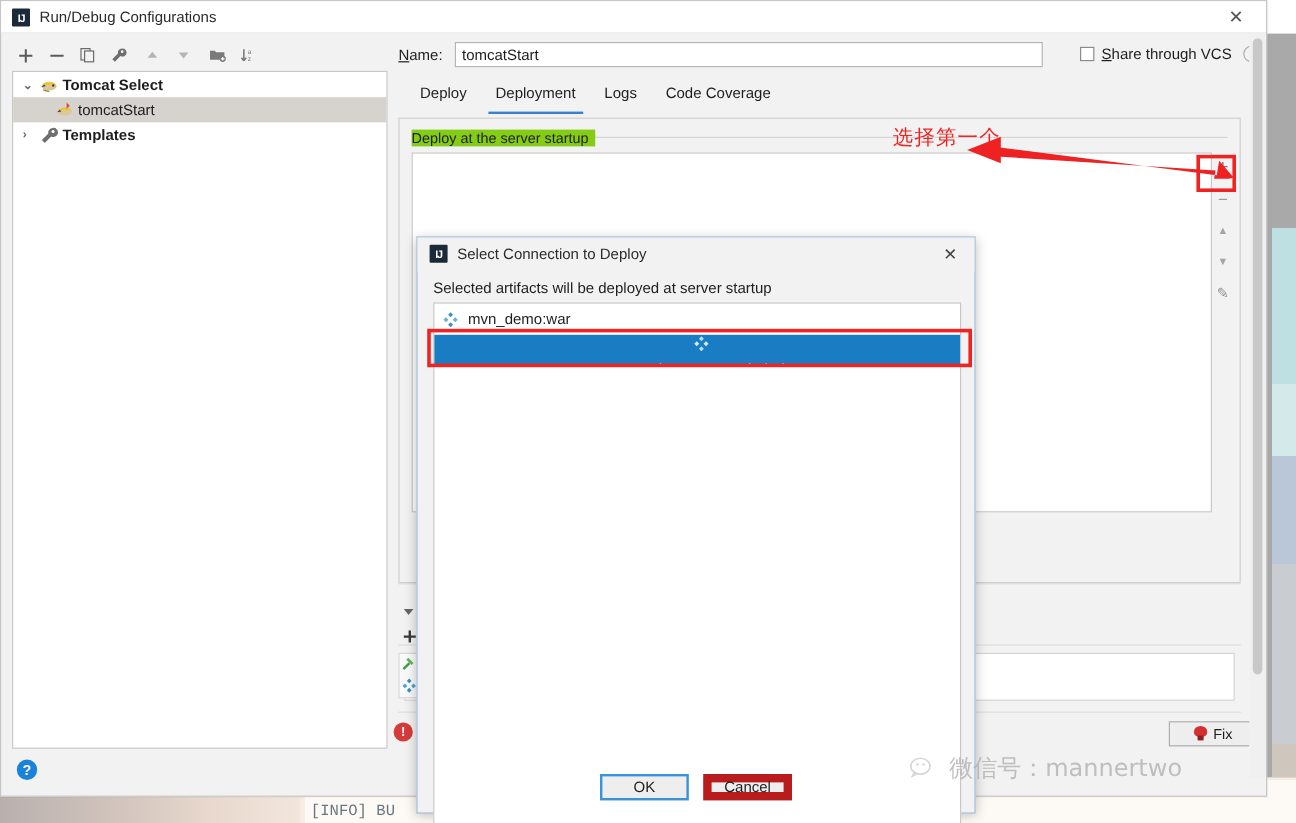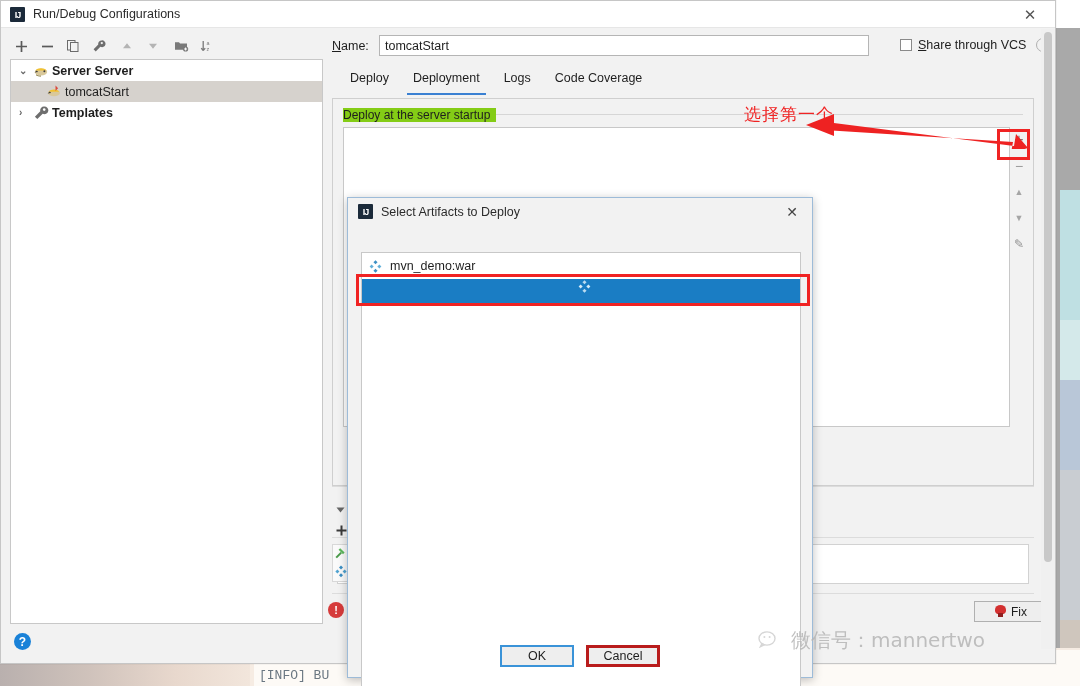--- a/index.html
+++ b/index.html
@@ -272,21 +272,21 @@
     height: 26px; display: flex; align-items: center; padding-left: 6px;
     font-size: 12.5px; gap: 7px;
   }
   .ad-item.selected { background: #1a7dc4; color: #fff; flex-direction: column; }
   .art-ico { width: 15px; height: 15px; flex: none; }
   #ad-buttons {
     position: absolute; left: 0; bottom: 10px; width: 100%;
     display: flex; justify-content: center; gap: 12px;
   }
   .dlg-btn {
-    width: 74px; height: 22px; border: 3px solid #b91c1c; background: #eeeeee;
+    width: 74px; height: 22px; border: 7px solid #b91c1c; background: #eeeeee;
     font-size: 12.5px; font-family: "Liberation Sans", sans-serif;
     display: flex; align-items: center; justify-content: center; color: #1e1e1e;
   }
   .dlg-btn.default { border: 2px solid #3a93d8; }
 
   
   #watermark {
     position: absolute; left: 758px; top: 627px;
     display: flex; align-items: center; gap: 7px;
     font-size: 20px; color: #b9b9b9;
@@ -377,21 +377,21 @@
   <div id="config-tree">
     <div class="tree-row bold">
       <span class="tw">⌄</span>
       <svg class="tree-ico" viewBox="0 0 16 16">
         <ellipse cx="8" cy="9" rx="6.2" ry="3.4" fill="#d9c89a"></ellipse>
         <path d="M2.4 7.6c1.2-1.6 3.2-2.4 5.6-2.4s4.4.8 5.6 2.4" fill="#f1c232"></path>
         <path d="M1.5 9.6l2.3-2.2 1.3 1.5z" fill="#3b3b3b"></path>
         <circle cx="11.4" cy="8.3" r="1" fill="#3b3b3b"></circle>
         <path d="M3 11.8c1.6 1 3.2 1.3 5 1.3" stroke="#8a7a3c" stroke-width="1" fill="none"></path>
       </svg>
-      <span class="tree-label">Server Server</span>
+      <span class="tree-label">Tomcat Select</span>
     </div>
     <div class="tree-row sel indent">
       <svg class="tree-ico" viewBox="0 0 16 16">
         <ellipse cx="8" cy="9" rx="6" ry="3.3" fill="#d9c89a"></ellipse>
         <path d="M2.6 7.8c1.2-1.6 3.1-2.3 5.4-2.3s4.2.7 5.4 2.3" fill="#f1c232"></path>
         <path d="M1.6 9.6l2.2-2.1 1.3 1.4z" fill="#3b3b3b"></path>
         <path d="M9.5 1.5l2.6 2.7-2.6 2.7z" fill="#d94a3d"></path>
       </svg>
       <span class="tree-label">tomcatStart</span>
     </div>
@@ -486,23 +486,24 @@
 <div id="anno-text">选择第一个</div>
 <svg id="anno-arrow" width="230" height="45" viewBox="0 0 230 45">
   <path d="M26 18 L214 42 L216 30 L228 44 L211 49 L213 38 L24 26 Z" fill="#ee2222"></path>
   <path d="M6 21 L34 10 L34 32 Z" fill="#ee2222"></path>
 </svg>
 <div id="plus-highlight"></div>
 
 <div id="artifact-dialog">
   <div id="ad-title">
     <div class="ad-ico">IJ</div>
-    <div class="ad-title-text">Select Artifacts to Deploy</div>
+    <div class="ad-title-text">Select Connection to Deploy</div>
     <div class="ad-close">✕</div>
   </div>
+  <div class="ad-desc">Selected artifacts will be deployed at server startup</div>
 
   <div id="ad-list">
     <div class="ad-item">
       <svg class="art-ico" viewBox="0 0 14 14">
         <path d="M7 1.2l1.9 1.9L7 5 5.1 3.1z" fill="#3b8fc4"></path>
         <path d="M3.4 5.1l1.9 1.9-1.9 1.9L1.5 7z" fill="#63b0d9"></path>
         <path d="M10.6 5.1L12.5 7l-1.9 1.9L8.7 7z" fill="#63b0d9"></path>
         <path d="M7 9l1.9 1.9L7 12.8l-1.9-1.9z" fill="#3b8fc4"></path>
       </svg>
       <span>mvn_demo:war</span>

